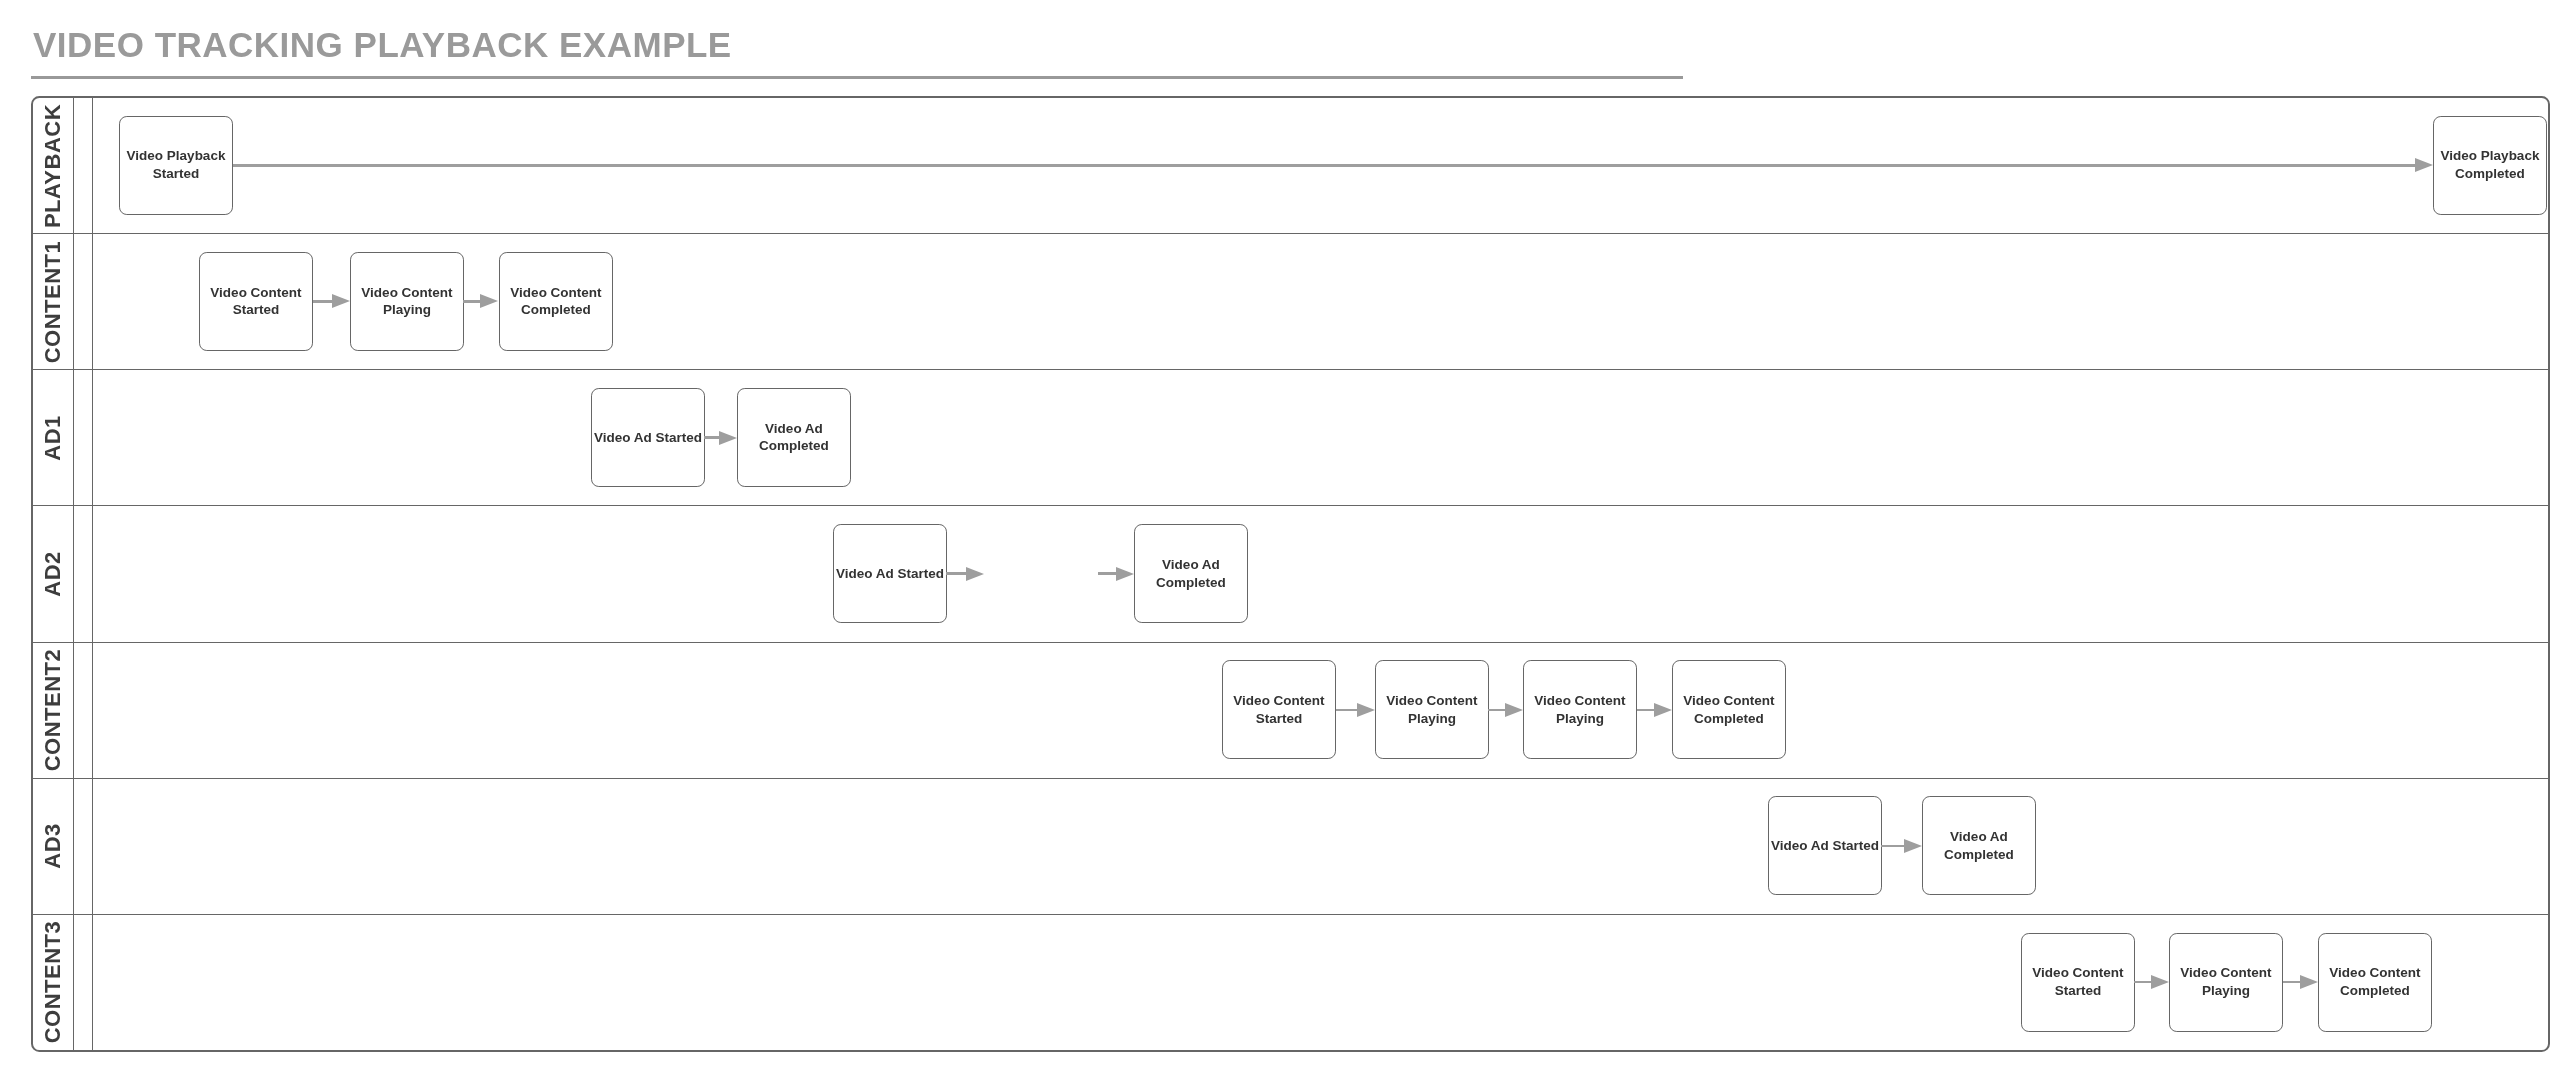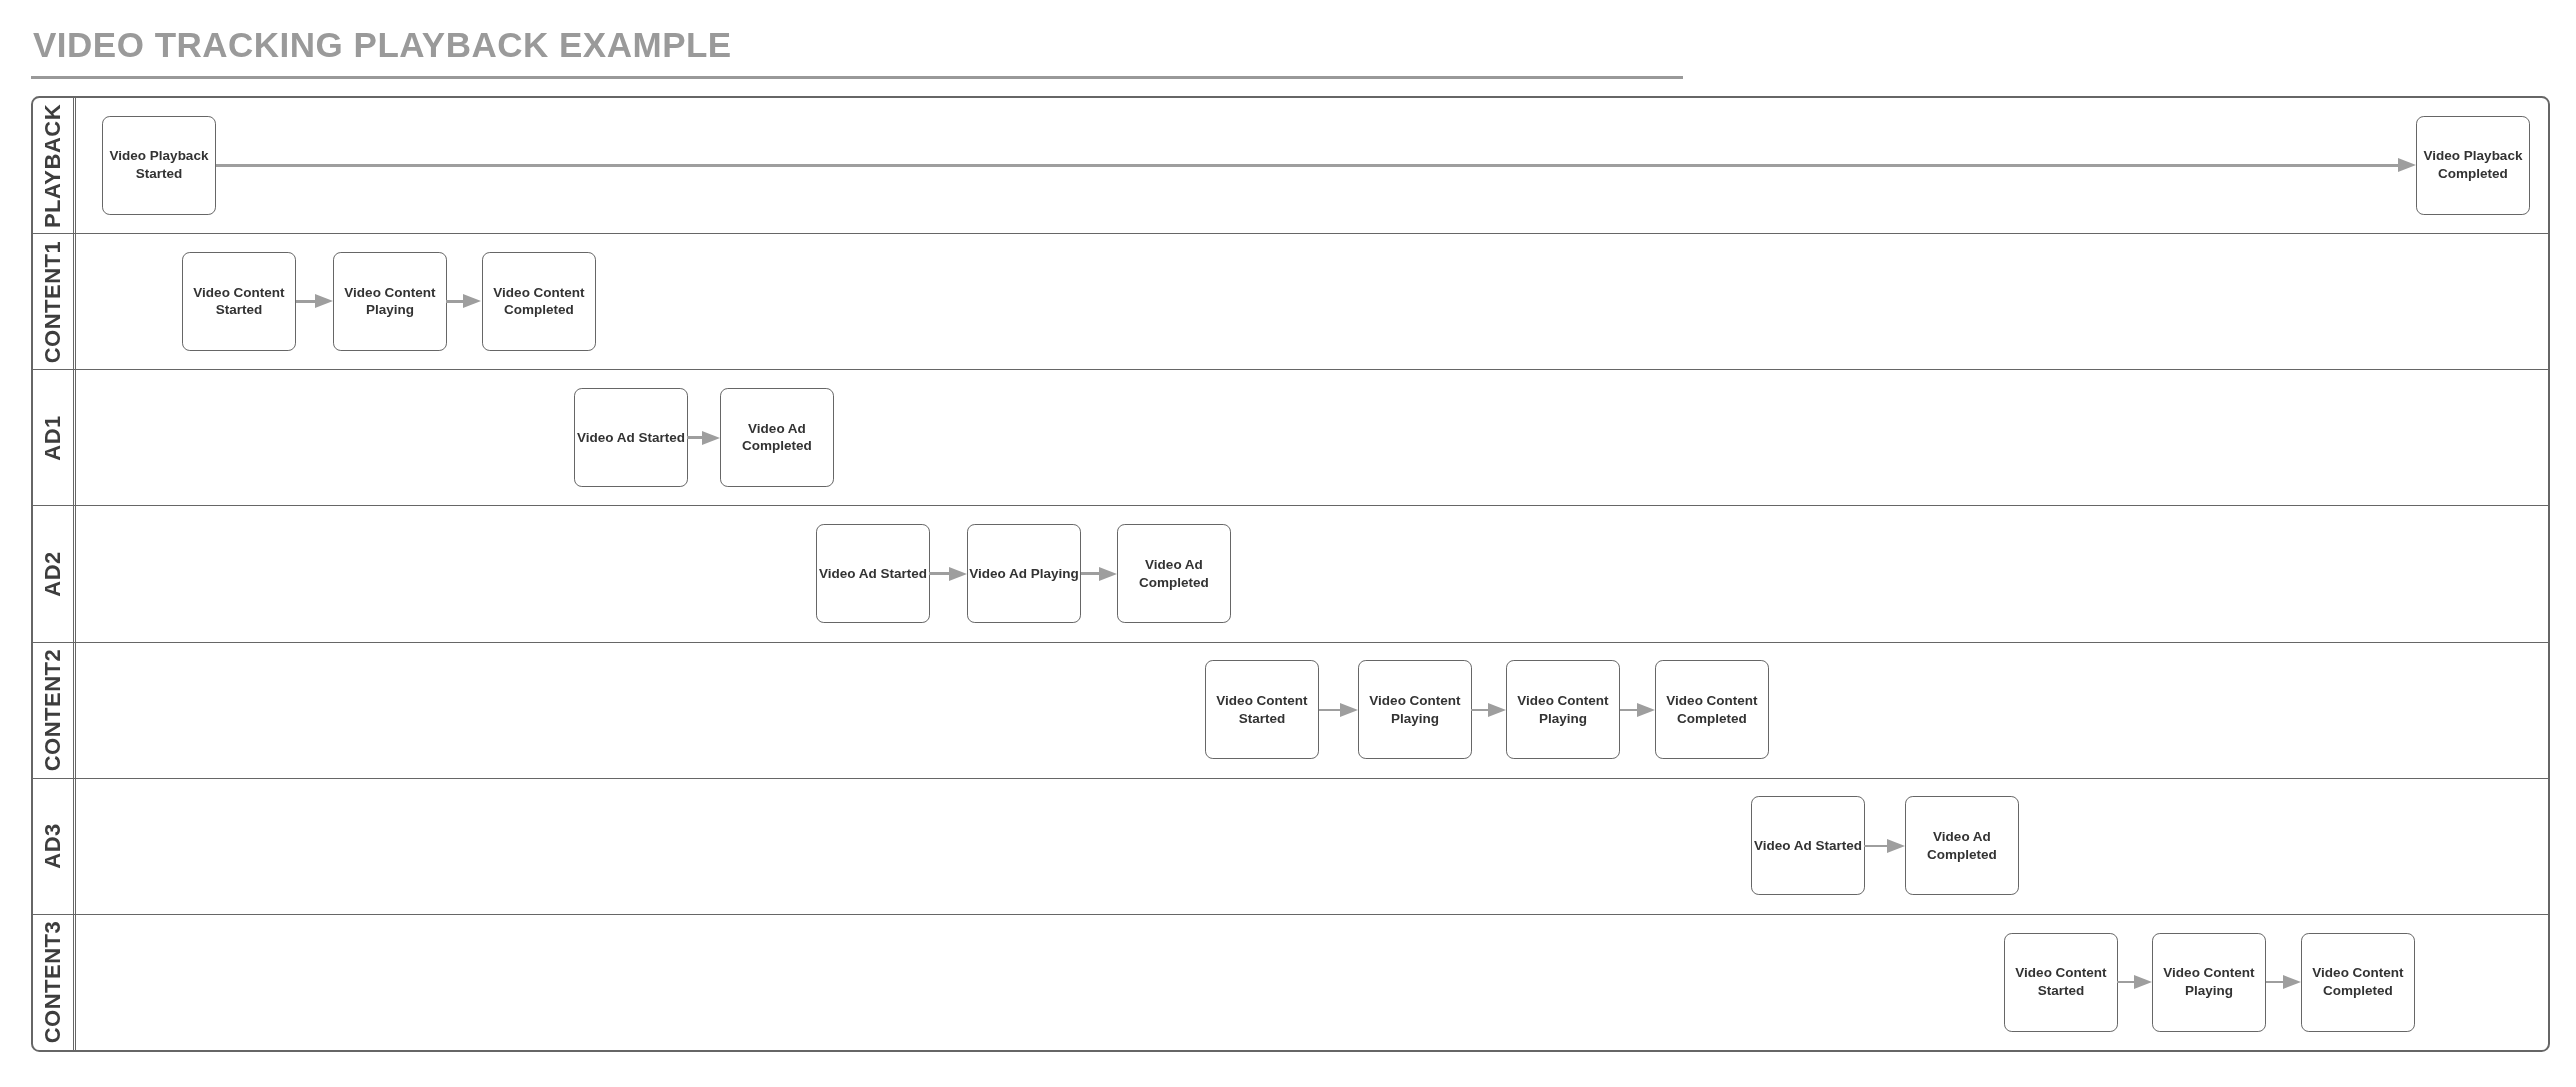--- a/index.html
+++ b/index.html
@@ -57,21 +57,21 @@
     transform: rotate(-90deg);
     white-space: nowrap;
     font-size: 22px;
     font-weight: bold;
     letter-spacing: 0.5px;
     color: var(--c-label, #3d3d3d);
   }
   .lane-content {
     flex: 1 1 auto;
     position: relative;
-    margin-left: 1px;
+    margin-left: 18px;
     border-left: 1.6px solid var(--c-border, #666666);
   }
   .node {
     position: absolute;
     top: 17.7px;
     width: 114px;
     height: 99px;
     border: 1.6px solid var(--c-border, #666666);
     border-radius: 7.8px;
     background: #ffffff;
@@ -179,23 +179,20 @@
           <div class="lane-label-text">AD2</div>
         </div>
         <div class="lane-content">
           <div class="node" style="left: 740px;">
             <div class="node-line">Video Ad Started</div>
           </div>
           <div class="arrow" style="left: 853px; width: 38px;">
             <div class="arrow-line"></div>
             <div class="arrow-head"></div>
           </div>
-          <div class="node" style="left: 891px;">
-            <div class="node-line">Video Ad Playing</div>
-          </div>
           <div class="arrow" style="left: 1005px; width: 36px;">
             <div class="arrow-line"></div>
             <div class="arrow-head"></div>
           </div>
           <div class="node" style="left: 1041px;">
             <div class="node-line">Video Ad</div>
             <div class="node-line">Completed</div>
           </div>
         </div>
       </div>

